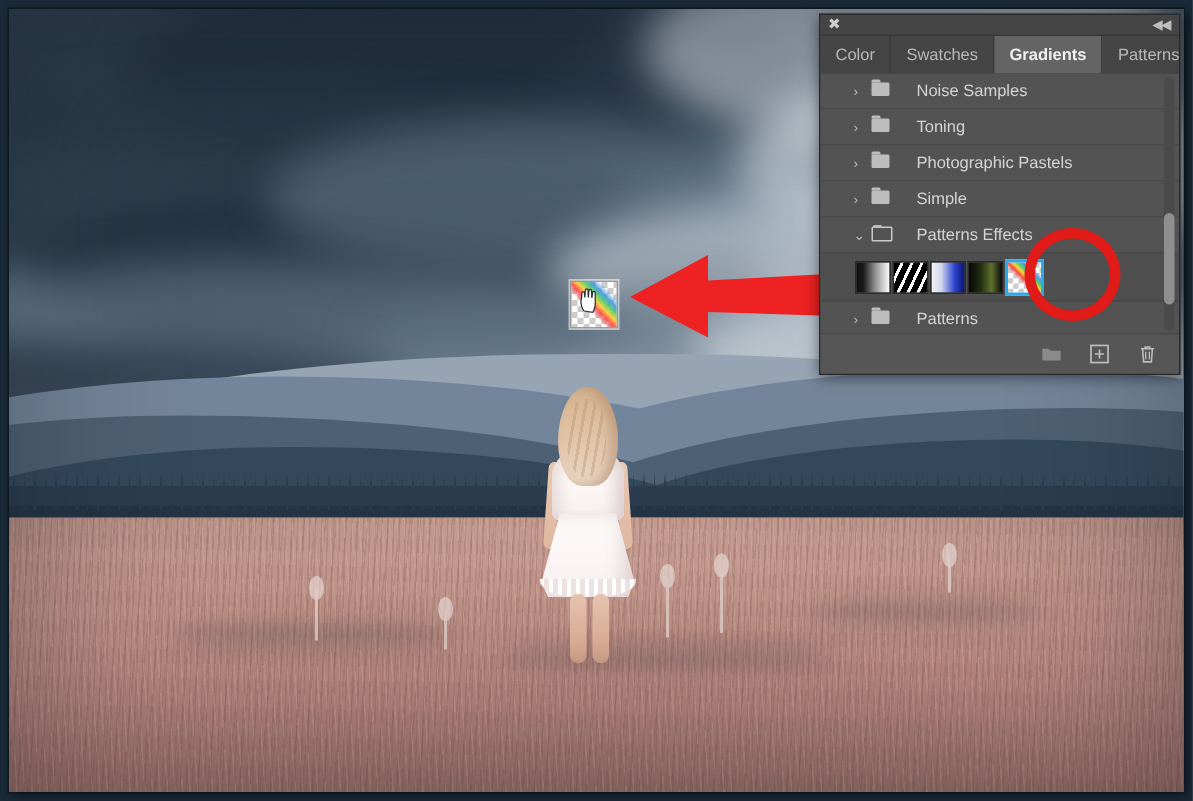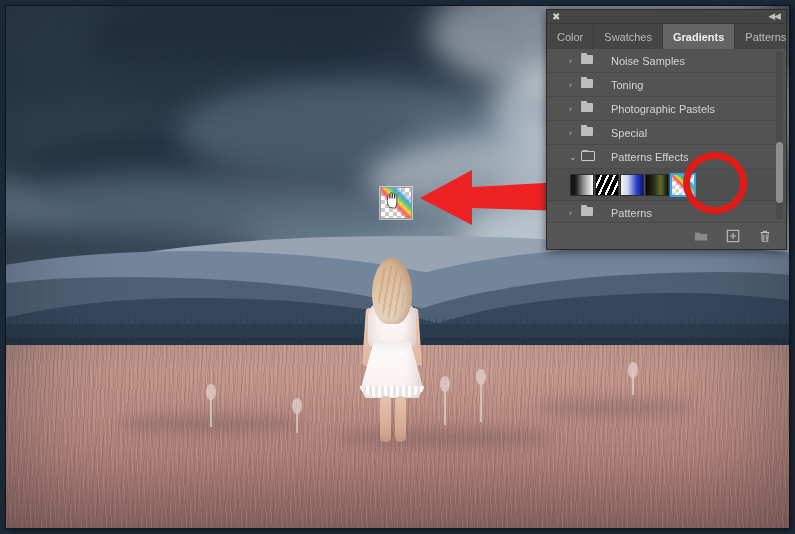--- a/index.html
+++ b/index.html
@@ -424,21 +424,21 @@
 
     <div class="row">
       <span class="twisty">›</span>
       <span class="folder"></span>
       <span class="rlabel">Photographic Pastels</span>
     </div>
 
     <div class="row">
       <span class="twisty">›</span>
       <span class="folder"></span>
-      <span class="rlabel">Special</span>
+      <span class="rlabel">Simple</span>
     </div>
 
     <div class="row">
       <span class="twisty">⌄</span>
       <span class="folder open"></span>
       <span class="rlabel">Patterns Effects</span>
     </div>
 
     <div id="swatch-row">
       <div class="gswatch" style="background:linear-gradient(to right,#101010 0%,#1d1d1d 22%,#8c8c8c 55%,#ffffff 100%);"></div>

